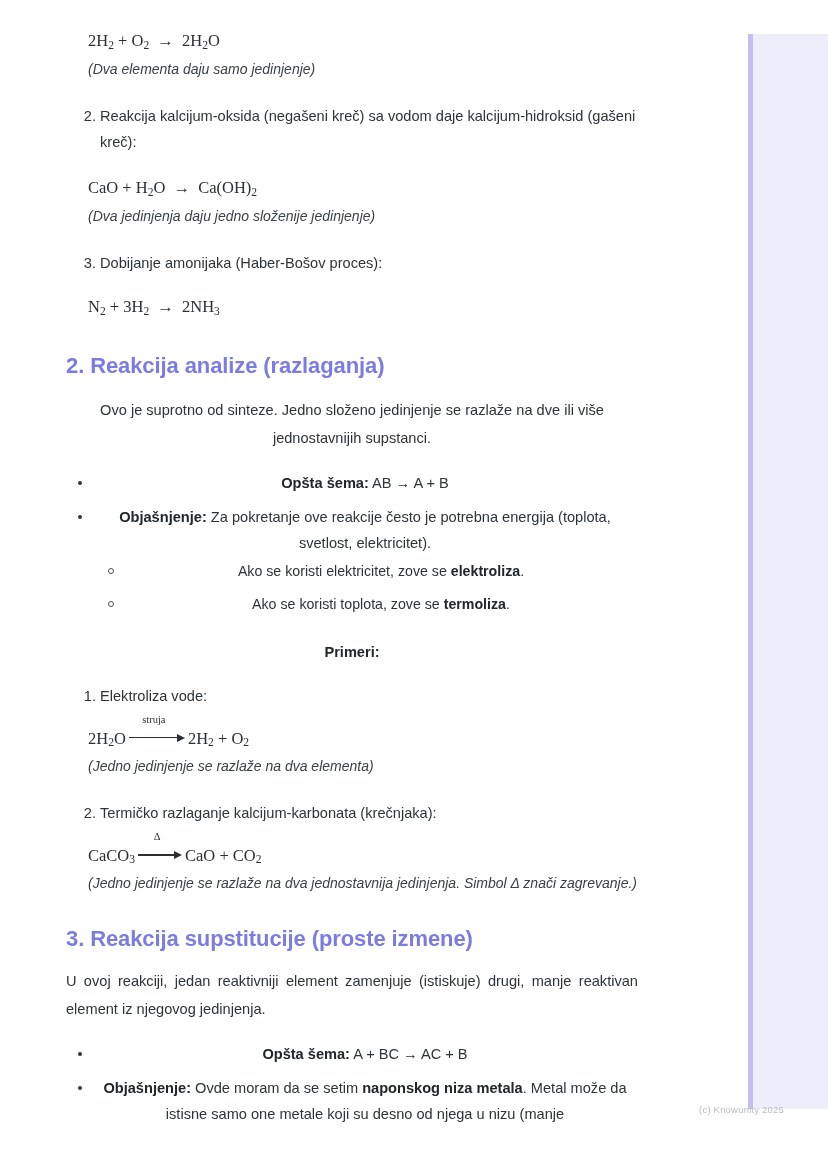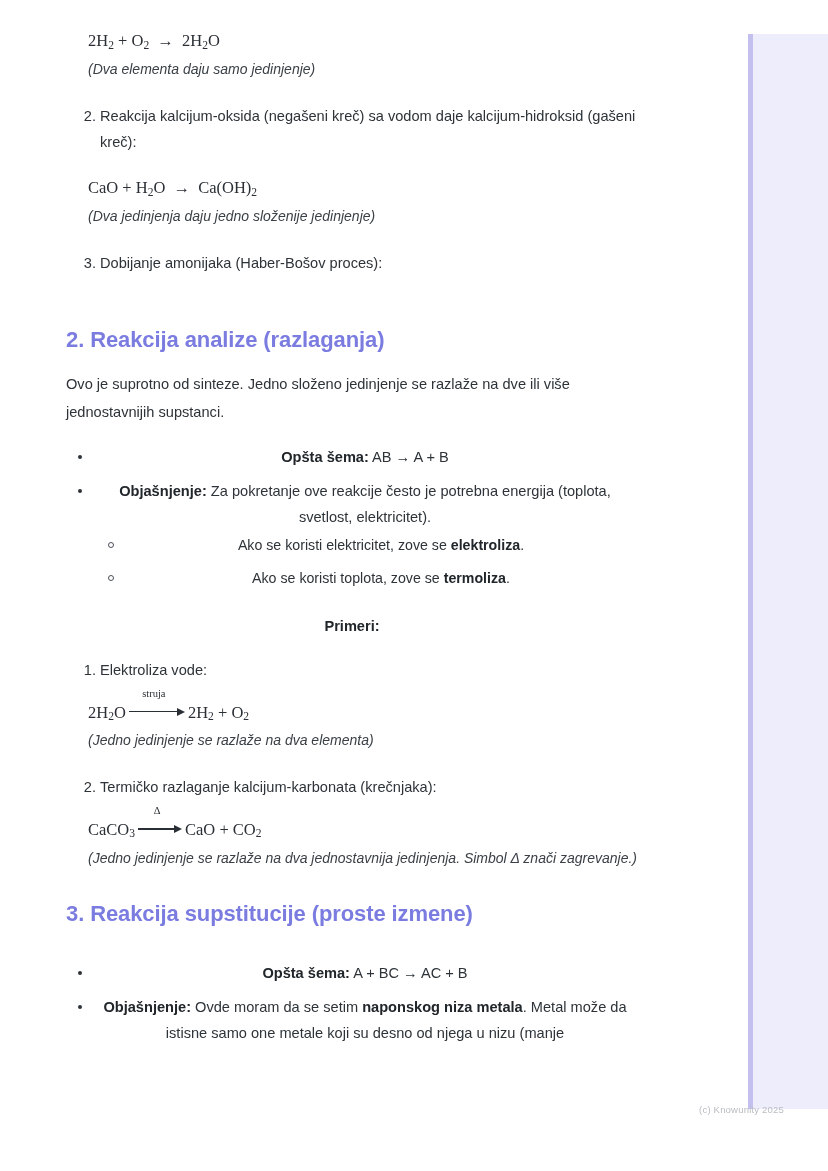--- a/index.html
+++ b/index.html
@@ -190,20 +190,21 @@
     line-height: 28px;
     color: #7b7ce0;
     margin: 0;
     letter-spacing: -0.1px;
   }
   p.body-text {
     font-size: 14.6px;
     line-height: 28px;
     color: #2d3338;
     margin: 0;
+    text-align: center;
   }
   p.body-text.justify { text-align: justify; }
   p.lead-label {
     font-size: 14.6px;
     line-height: 26px;
     font-weight: 700;
     color: #21262b;
     margin: 0;
     text-align: center;
   }
@@ -266,20 +267,23 @@
 
     <ol class="num-list">
       <li>
         <span class="li-marker">3.</span>
         <span>Dobijanje amonijaka (Haber-Bošov proces):</span>
       </li>
     </ol>
 
     <div class="sp-18"></div>
 
+    <div class="blk eq-indent">
+      <div class="equation">N<sub>2</sub>&nbsp;+&nbsp;3H<sub>2</sub> <span class="eq-arrow">→</span> 2NH<sub>3</sub></div>
+    </div>
 
     <div class="sp-30"></div>
 
     <h2 class="section-heading">2. Reakcija analize (razlaganja)</h2>
 
     <div class="sp-16"></div>
 
     <p class="body-text">Ovo je suprotno od sinteze. Jedno složeno jedinjenje se razlaže na dve ili više jednostavnijih supstanci.</p>
 
     <div class="sp-18"></div>
@@ -339,20 +343,21 @@
       <div class="equation">CaCO<sub>3</sub><span class="arrow-box short"><span class="arr-label">Δ</span><span class="arr-line"></span><span class="arr-head"></span></span>CaO&nbsp;+&nbsp;CO<sub>2</sub></div>
       <div class="caption">(Jedno jedinjenje se razlaže na dva jednostavnija jedinjenja. Simbol Δ znači zagrevanje.)</div>
     </div>
 
     <div class="sp-30"></div>
 
     <h2 class="section-heading">3. Reakcija supstitucije (proste izmene)</h2>
 
     <div class="sp-14"></div>
 
+    <p class="body-text justify">U ovoj reakciji, jedan reaktivniji element zamenjuje (istiskuje) drugi, manje reaktivan element iz njegovog jedinjenja.</p>
 
     <div class="sp-18"></div>
 
     <ul class="bullet-list">
       <li>
         <span class="bdot"></span>
         <span class="b">Opšta šema:</span><span> A + BC → AC + B</span>
       </li>
       <li>
         <span class="bdot"></span>

